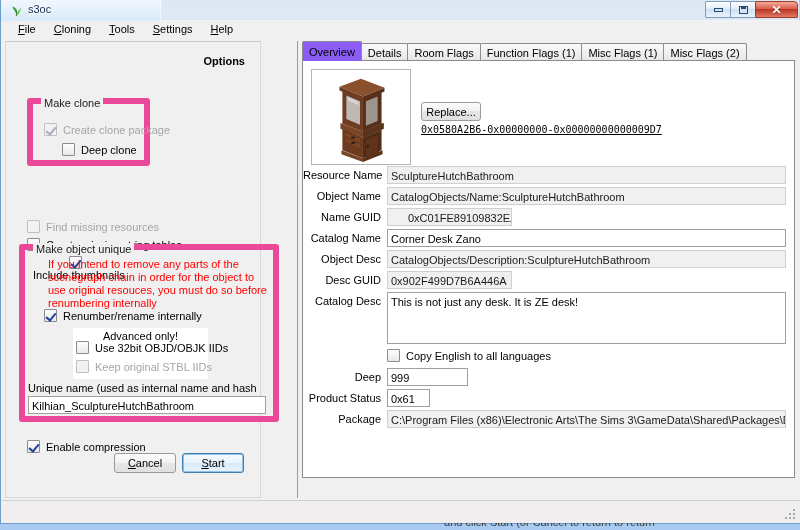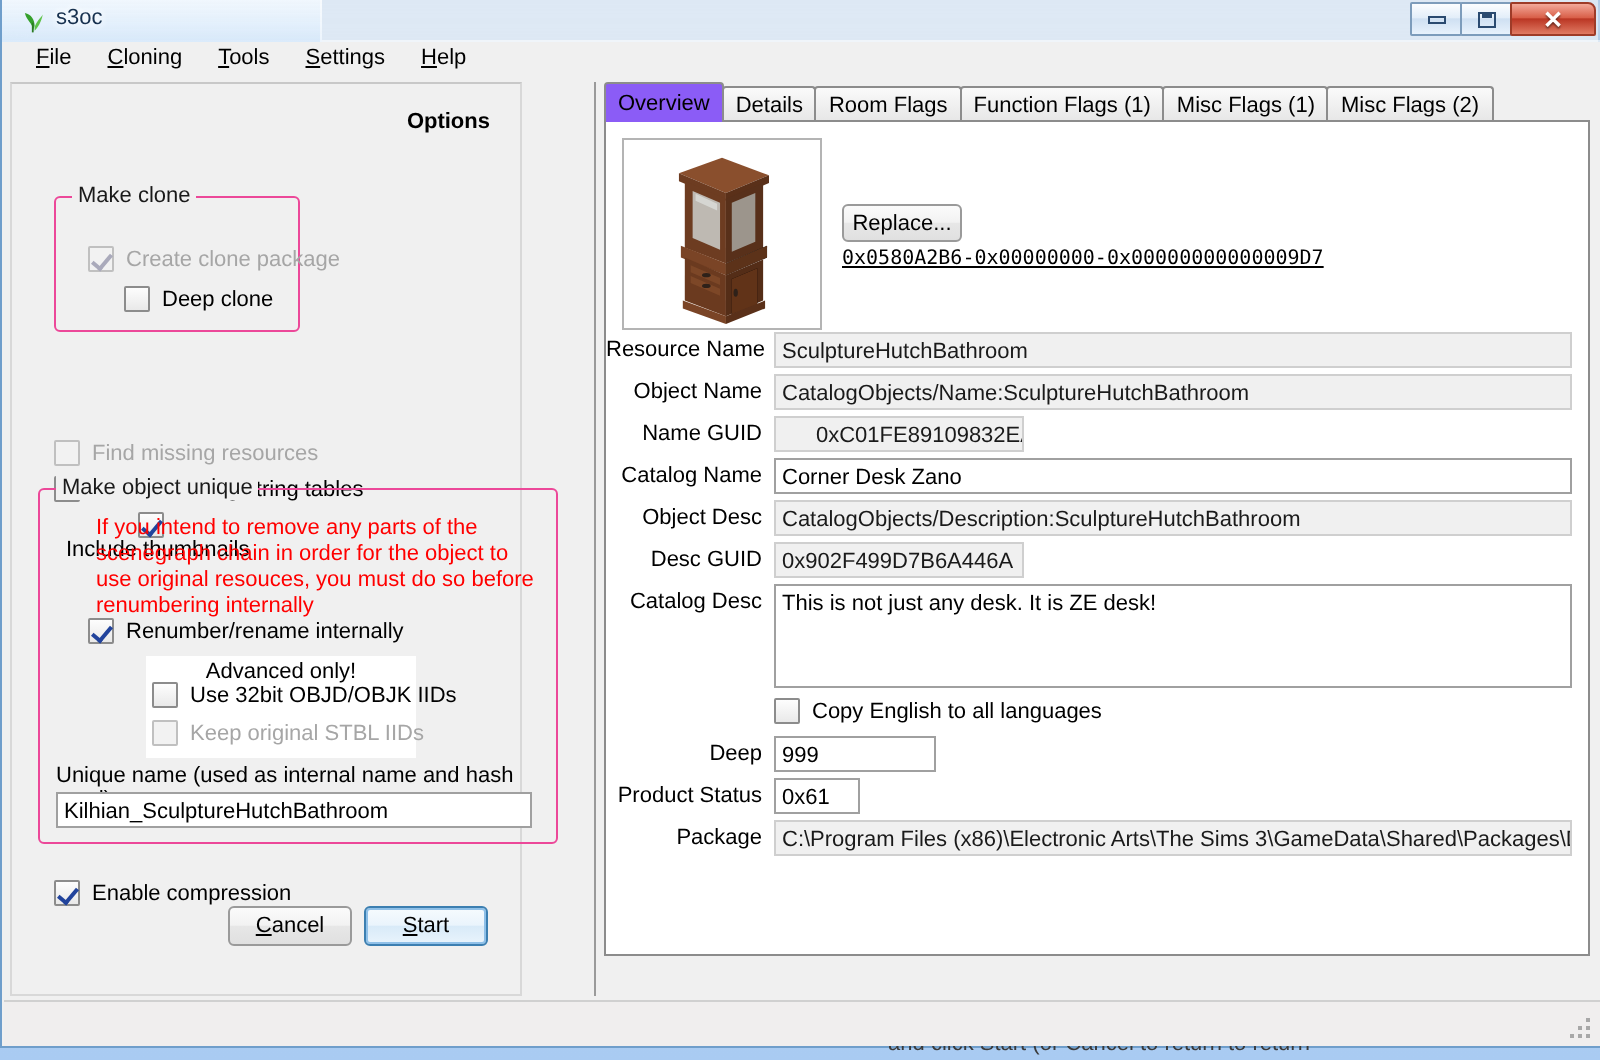--- a/index.html
+++ b/index.html
@@ -114,21 +114,21 @@
   }
 
   
   #options-title {
     position: absolute; right: 15px; top: 13px;
     font-weight: bold; font-size: 11px; color: #000;
   }
 
   .groupbox {
     position: absolute;
-    border: 1px solid #ec4899;
+    border: 6px solid #ec4899;
     border-radius: 3px;
   }
   .groupbox > .gb-title {
     position: absolute; top: -7px; left: 8px;
     background: #f0f0f0; padding: 0 3px;
     font-size: 11px; color: #1a1a1a;
   }
 
   .chk { position: absolute; display: flex; align-items: center; }
   .chk .box {

